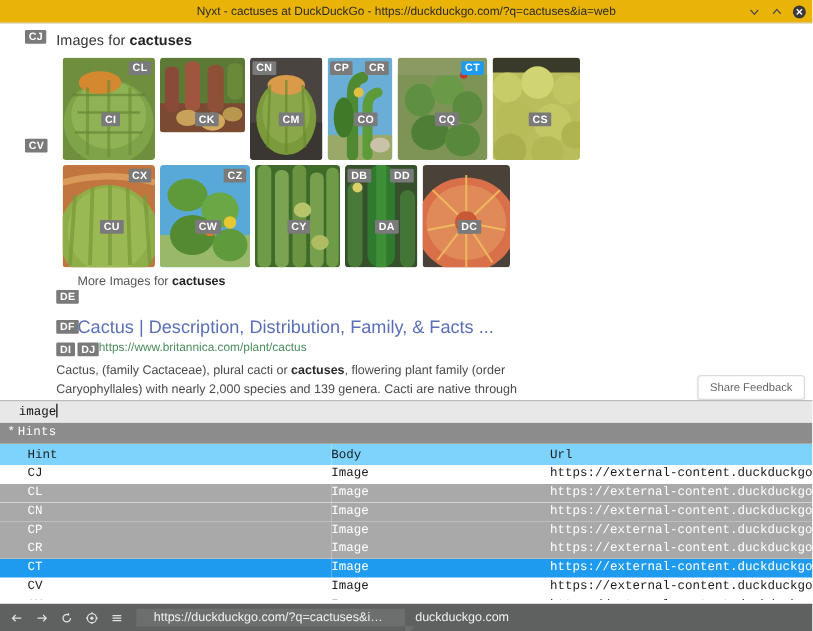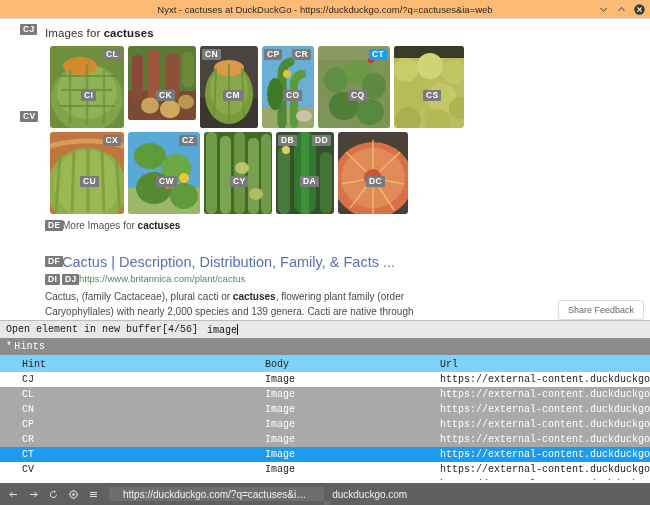--- a/index.html
+++ b/index.html
@@ -6,21 +6,21 @@
   html, body {
     width: 650px; height: 505px;
     overflow: hidden;
     background: #ffffff;
     font-family: "Liberation Sans", sans-serif;
   }
 
   
   .titlebar {
     height: 19px;
-    background: #fdba74;
+    background: #eab308;
     border-bottom: 1px solid #d9d9d9;
     display: flex;
     align-items: center;
     position: relative;
   }
   .titlebar-text {
     flex: 1;
     text-align: center;
     font-size: 9.5px;
     color: #2a2a2a;
@@ -288,21 +288,21 @@
             <ellipse cx="37" cy="52" rx="36" ry="34" fill="#7fa348"></ellipse>
             <ellipse cx="37" cy="46" rx="30" ry="27" fill="#8fb354"></ellipse>
             <ellipse cx="30" cy="20" rx="17" ry="9" fill="#d4882f"></ellipse>
             <path d="M8 30 L66 30 M12 44 L62 44 M10 60 L64 60" stroke="#5c7a2c" stroke-width="2" opacity=".55"></path>
             <path d="M37 18 L37 80 M20 24 L20 78 M54 24 L54 78" stroke="#6a8a36" stroke-width="2.5" opacity=".6"></path>
           </svg>
           <span class="hint" style="right:3px; top:3px;">CL</span>
           <span class="hint" style="left:31px; top:44px;">CI</span>
         </div>
 
-        <div class="thumb" style="width:68px;height:74px;">
+        <div class="thumb" style="width:68px;height:60px;">
           <svg class="ph" viewBox="0 0 68 82" preserveAspectRatio="none">
             <rect width="68" height="82" fill="#5c7a36"></rect>
             <rect y="50" width="68" height="32" fill="#7a4a32"></rect>
             <rect x="4" y="10" width="11" height="50" rx="5" fill="#8a4a3a"></rect>
             <rect x="20" y="4" width="12" height="55" rx="6" fill="#a0553f"></rect>
             <rect x="38" y="8" width="13" height="52" rx="6" fill="#8f5038"></rect>
             <circle cx="22" cy="66" r="9" fill="#c8a25a"></circle>
             <circle cx="42" cy="70" r="10" fill="#cfa95e"></circle>
             <circle cx="58" cy="62" r="8" fill="#b8974f"></circle>
             <rect x="54" y="6" width="12" height="40" rx="6" fill="#6a8a3a"></rect>
@@ -437,41 +437,40 @@
               <path d="M35 46 L8 20 M35 46 L35 8 M35 46 L62 20 M35 46 L66 52 M35 46 L56 78 M35 46 L35 82 M35 46 L12 76 M35 46 L4 52"></path>
             </g>
             <circle cx="35" cy="46" r="9" fill="#c85838"></circle>
           </svg>
           <span class="hint" style="left:28px; top:44px;">DC</span>
         </div>
       </div>
     </div>
 
     <div class="more-images">
-      <span class="hint" style="left:0; top:0;">DE</span>
+      <span class="hint" style="left:0; top:12px;">DE</span>
       <span class="mi-text"><span>More Images for </span><b>cactuses</b></span>
     </div>
 
     <div class="result">
       <span class="hint" style="left:0; top:3px;">DF</span>
       <div class="result-title">Cactus | Description, Distribution, Family, &amp; Facts ...</div>
 
       <span class="hint" style="left:0; top:21px;">DI</span>
       <span class="hint" style="left:17px; top:21px;">DJ</span>
       <div class="result-url">https://www.britannica.com/plant/cactus</div>
 
       <div class="result-snippet"><span>Cactus, (family Cactaceae), plural cacti or </span><b>cactuses</b><span>, flowering plant family (order Caryophyllales) with nearly 2,000 species and 139 genera. Cacti are native through most of the length of North and South America, from British Columbia and Alberta southward; the</span></div>
     </div>
   </div>
 
   <div class="share-feedback">Share Feedback</div>
 </div>
 
 <div class="prompt">
-  <span class="prompt-label">Open element in new buffer[4/56]</span>
   <span class="prompt-input"><span>image</span><span class="caret"></span></span>
 </div>
 
 <div class="hints-panel">
   <div class="hints-header">
     <span class="star">*</span><span>Hints</span>
   </div>
   <table class="htable">
     <thead>
       <tr>

